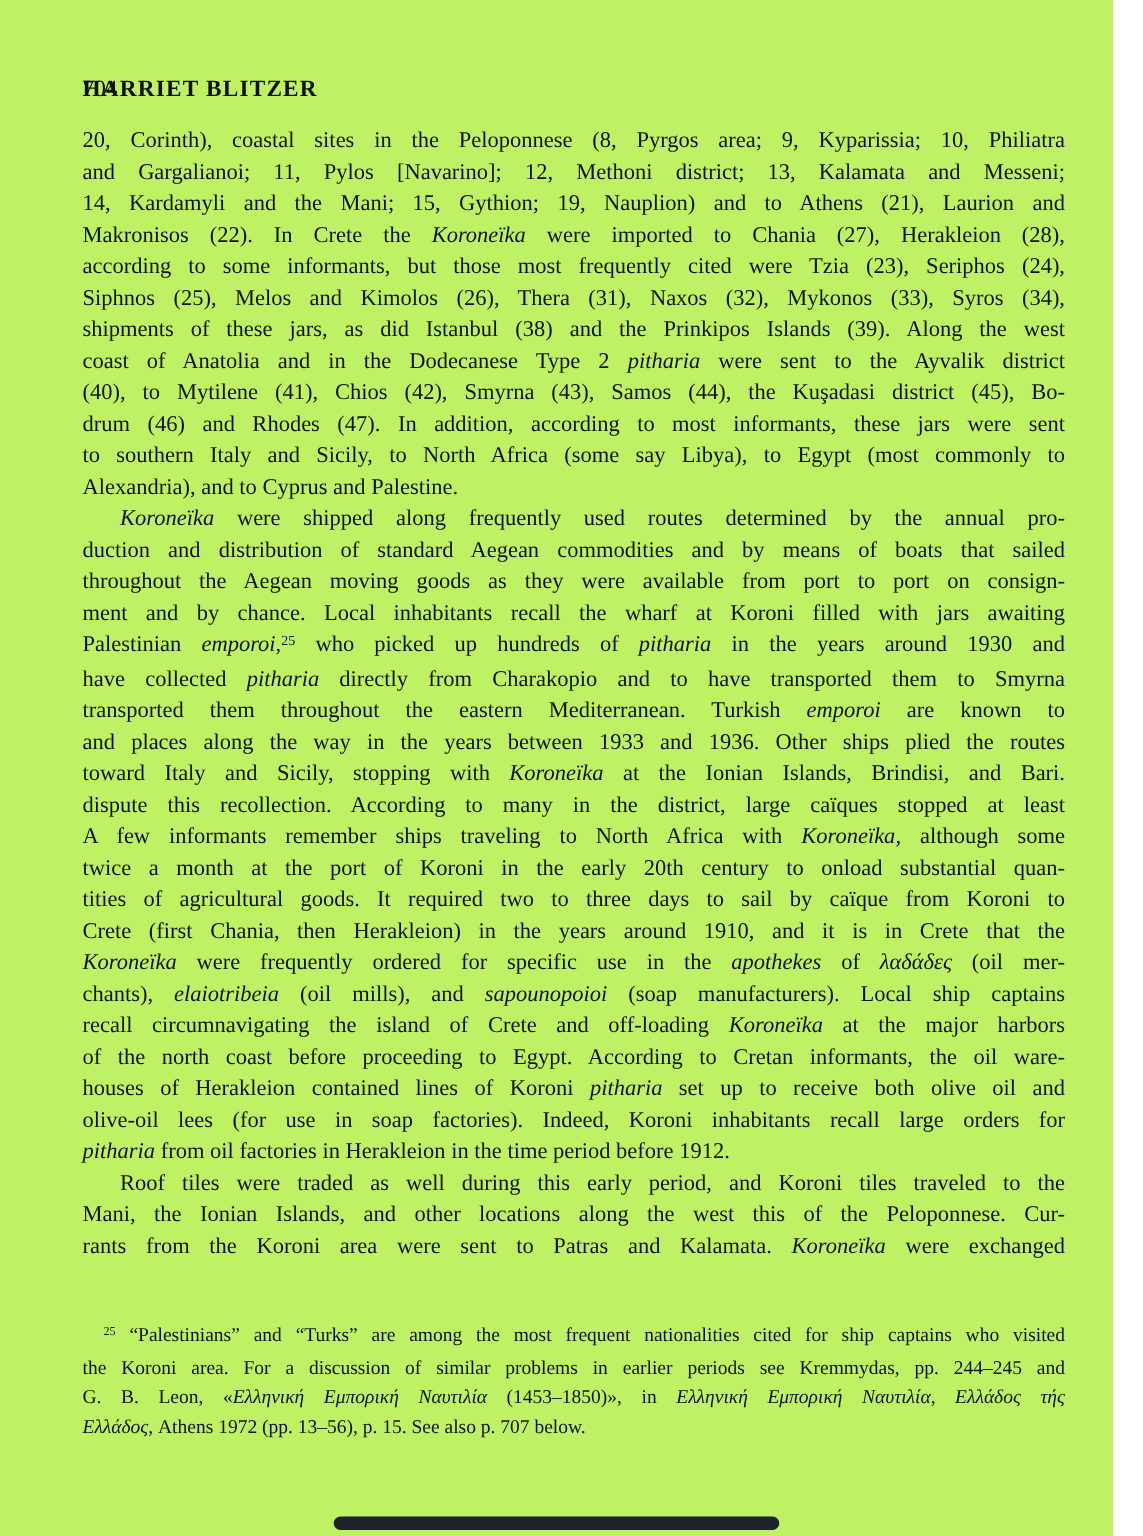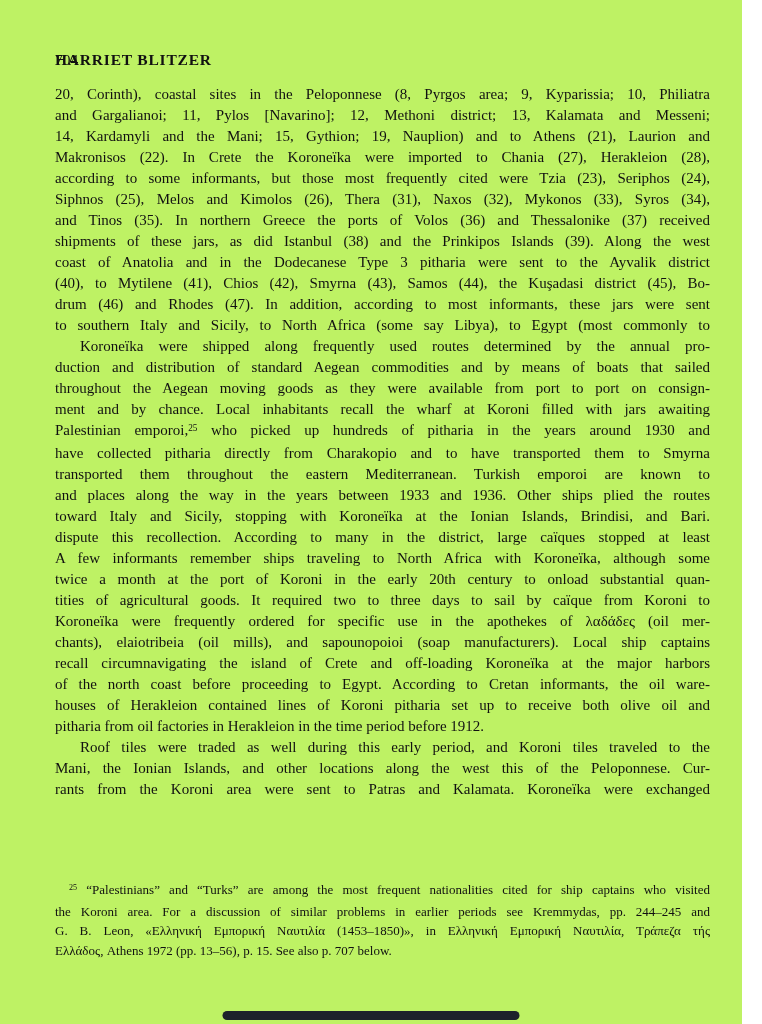--- a/index.html
+++ b/index.html
@@ -29,21 +29,21 @@
     font-size:13px; line-height:19.6px;
   }
   .line {
     text-align:justify;
     text-align-last:justify;
     -moz-text-align-last:justify;
   }
   .line.nj { text-align-last:left; -moz-text-align-last:left; }
   .para.indent .line:first-child { text-indent:25px; }
   .footnote-block .para .line:first-child { text-indent:14px; }
-  .i { }
+  .i { font-style:italic; }
   .sup {
     font-size:0.62em;
     position:relative; top:-0.45em;
   }
   .home-indicator {
     position:absolute; left:50%; bottom:4px;
     transform:translateX(-50%);
     width:297px; height:9px; border-radius:5px;
     background:#1d222b;
   }
@@ -59,59 +59,61 @@
   </div>
 
   <div class="body-text" id="body-text">
       <div class="para">
         <div class="line"><span>20, Corinth), coastal sites in the Peloponnese (8, Pyrgos area; 9, Kyparissia; 10, Philiatra</span></div>
         <div class="line"><span>and Gargalianoi; 11, Pylos [Navarino]; 12, Methoni district; 13, Kalamata and Messeni;</span></div>
         <div class="line"><span>14, Kardamyli and the Mani; 15, Gythion; 19, Nauplion) and to Athens (21), Laurion and</span></div>
         <div class="line"><span>Makronisos (22). In Crete the </span><span class="i">Koroneïka</span><span> were imported to Chania (27), Herakleion (28),</span></div>
         <div class="line"><span>according to some informants, but those most frequently cited were Tzia (23), Seriphos (24),</span></div>
         <div class="line"><span>Siphnos (25), Melos and Kimolos (26), Thera (31), Naxos (32), Mykonos (33), Syros (34),</span></div>
-        <div class="line"><span>and Tinos (35). In northern Greece the ports of Volos (36) and Thessalonike (37) received</span></div>
         <div class="line"><span>shipments of these jars, as did Istanbul (38) and the Prinkipos Islands (39). Along the west</span></div>
-        <div class="line"><span>coast of Anatolia and in the Dodecanese Type 3 </span><span class="i">pitharia</span><span> were sent to the Ayvalik district</span></div>
+        <div class="line"><span>coast of Anatolia and in the Dodecanese Type 2 </span><span class="i">pitharia</span><span> were sent to the Ayvalik district</span></div>
         <div class="line"><span>(40), to Mytilene (41), Chios (42), Smyrna (43), Samos (44), the Kuşadasi district (45), Bo-</span></div>
         <div class="line"><span>drum (46) and Rhodes (47). In addition, according to most informants, these jars were sent</span></div>
         <div class="line"><span>to southern Italy and Sicily, to North Africa (some say Libya), to Egypt (most commonly to</span></div>
+        <div class="line nj"><span>Alexandria), and to Cyprus and Palestine.</span></div>
       </div>
       <div class="para indent">
         <div class="line"><span class="i">Koroneïka</span><span> were shipped along frequently used routes determined by the annual pro-</span></div>
         <div class="line"><span>duction and distribution of standard Aegean commodities and by means of boats that sailed</span></div>
         <div class="line"><span>throughout the Aegean moving goods as they were available from port to port on consign-</span></div>
         <div class="line"><span>ment and by chance. Local inhabitants recall the wharf at Koroni filled with jars awaiting</span></div>
         <div class="line"><span>Palestinian </span><span class="i">emporoi,</span><span class="sup">25</span><span> who picked up hundreds of </span><span class="i">pitharia</span><span> in the years around 1930 and</span></div>
         <div class="line"><span>have collected </span><span class="i">pitharia</span><span> directly from Charakopio and to have transported them to Smyrna</span></div>
         <div class="line"><span>transported them throughout the eastern Mediterranean. Turkish </span><span class="i">emporoi</span><span> are known to</span></div>
         <div class="line"><span>and places along the way in the years between 1933 and 1936. Other ships plied the routes</span></div>
         <div class="line"><span>toward Italy and Sicily, stopping with </span><span class="i">Koroneïka</span><span> at the Ionian Islands, Brindisi, and Bari.</span></div>
         <div class="line"><span>dispute this recollection. According to many in the district, large caïques stopped at least</span></div>
         <div class="line"><span>A few informants remember ships traveling to North Africa with </span><span class="i">Koroneïka</span><span>, although some</span></div>
         <div class="line"><span>twice a month at the port of Koroni in the early 20th century to onload substantial quan-</span></div>
         <div class="line"><span>tities of agricultural goods. It required two to three days to sail by caïque from Koroni to</span></div>
+        <div class="line"><span>Crete (first Chania, then Herakleion) in the years around 1910, and it is in Crete that the</span></div>
         <div class="line"><span class="i">Koroneïka</span><span> were frequently ordered for specific use in the </span><span class="i">apothekes</span><span> of </span><span class="i">λαδάδες</span><span> (oil mer-</span></div>
         <div class="line"><span>chants), </span><span class="i">elaiotribeia</span><span> (oil mills), and </span><span class="i">sapounopoioi</span><span> (soap manufacturers). Local ship captains</span></div>
         <div class="line"><span>recall circumnavigating the island of Crete and off-loading </span><span class="i">Koroneïka</span><span> at the major harbors</span></div>
         <div class="line"><span>of the north coast before proceeding to Egypt. According to Cretan informants, the oil ware-</span></div>
         <div class="line"><span>houses of Herakleion contained lines of Koroni </span><span class="i">pitharia</span><span> set up to receive both olive oil and</span></div>
+        <div class="line"><span>olive-oil lees (for use in soap factories). Indeed, Koroni inhabitants recall large orders for</span></div>
         <div class="line nj"><span class="i">pitharia</span><span> from oil factories in Herakleion in the time period before 1912.</span></div>
       </div>
       <div class="para indent">
         <div class="line"><span>Roof tiles were traded as well during this early period, and Koroni tiles traveled to the</span></div>
         <div class="line"><span>Mani, the Ionian Islands, and other locations along the west this of the Peloponnese. Cur-</span></div>
         <div class="line"><span>rants from the Koroni area were sent to Patras and Kalamata. </span><span class="i">Koroneïka</span><span> were exchanged</span></div>
       </div>
     </div>
 
   <div class="footnote-block" id="footnote">
       <div class="para indent">
         <div class="line"><span class="sup">25</span><span> “Palestinians” and “Turks” are among the most frequent nationalities cited for ship captains who visited</span></div>
         <div class="line"><span>the Koroni area. For a discussion of similar problems in earlier periods see Kremmydas, pp. 244–245 and</span></div>
-        <div class="line"><span>G. B. Leon, «</span><span class="i">Ελληνική Εμπορική Ναυτιλία</span><span> (1453–1850)», in </span><span class="i">Ελληνική Εμπορική Ναυτιλία</span><span>, </span><span class="i">Τράπεζα τής</span></div>
+        <div class="line"><span>G. B. Leon, «</span><span class="i">Ελληνική Εμπορική Ναυτιλία</span><span> (1453–1850)», in </span><span class="i">Ελληνική Εμπορική Ναυτιλία</span><span>, </span><span class="i">Ελλάδος τής</span></div>
         <div class="line nj"><span class="i">Ελλάδος</span><span>, Athens 1972 (pp. 13–56), p. 15. See also p. 707 below.</span></div>
       </div>
     </div>
 
   <div class="home-indicator" style="background: rgb(29, 34, 43);"></div>
 
 </div>
 
 </body></html>

